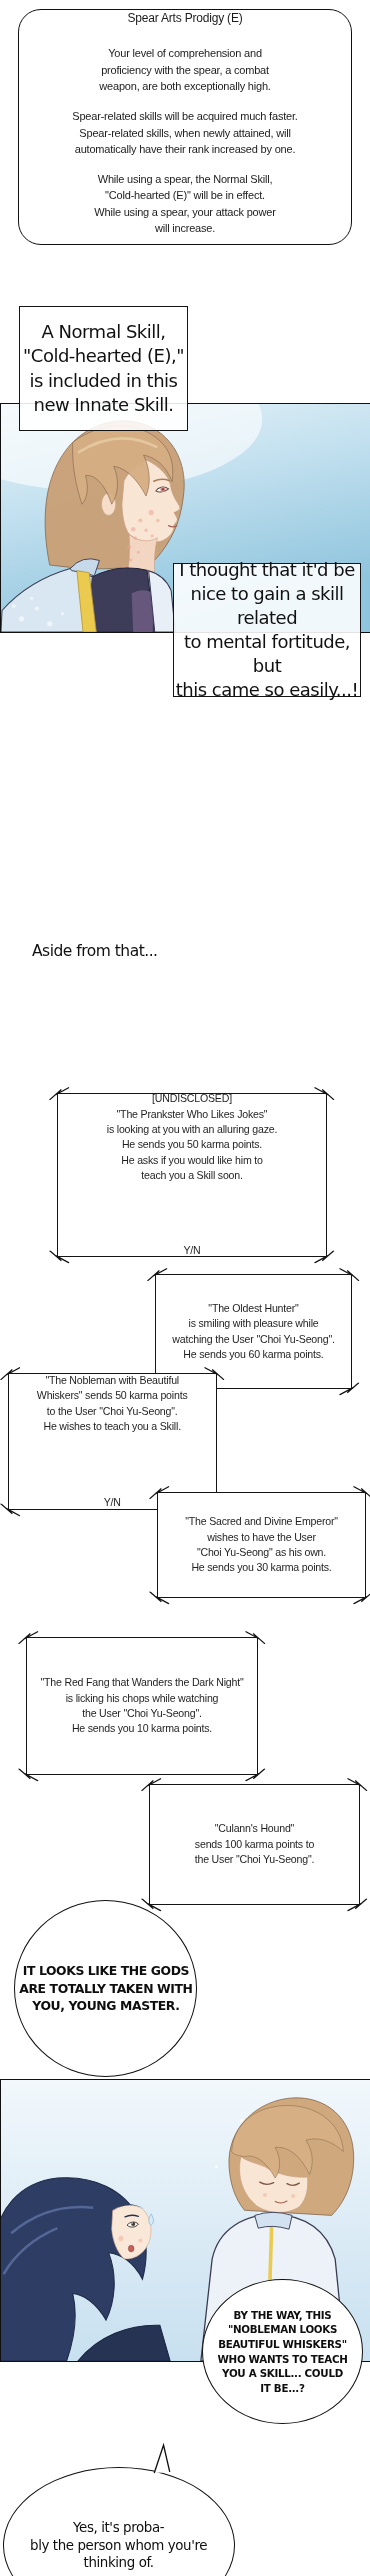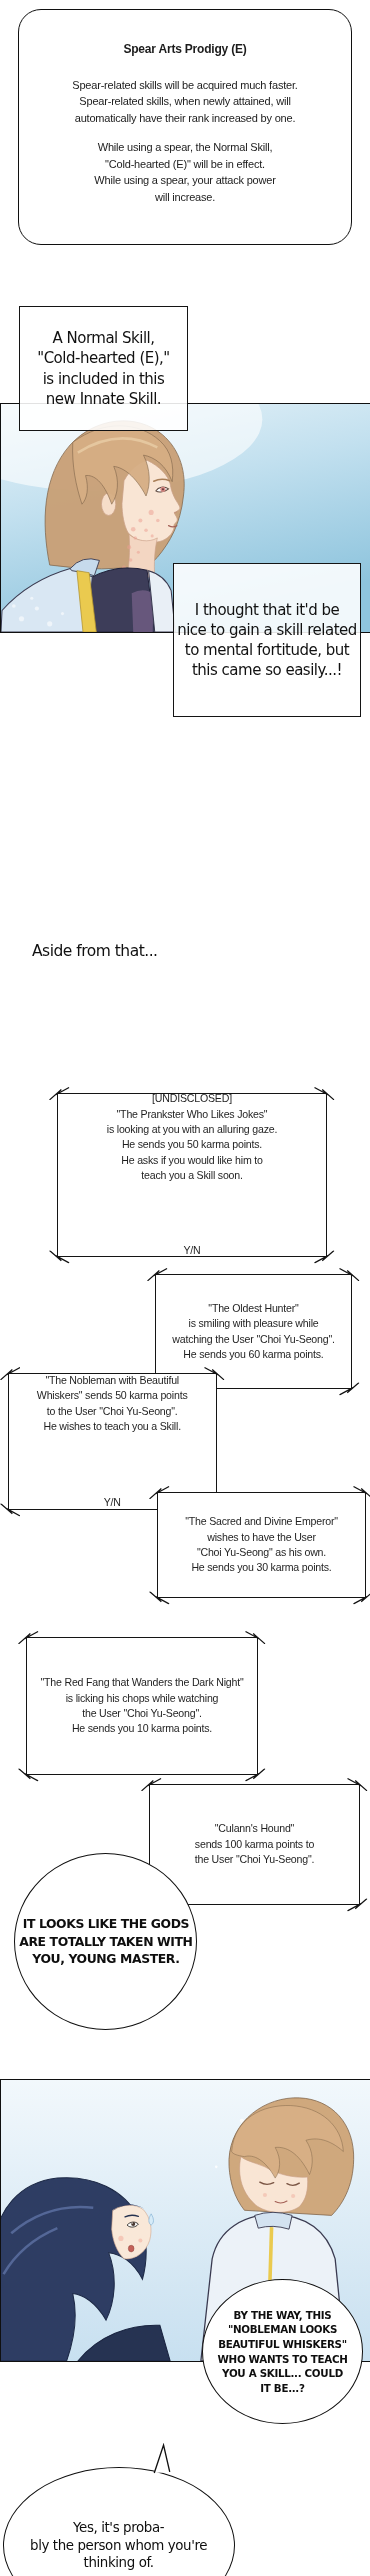--- a/index.html
+++ b/index.html
@@ -6,30 +6,30 @@
   #page{position:relative;width:371px;height:2674px;background:#ffffff;overflow:hidden;
         font-family:"Liberation Sans",sans-serif;}
   *{box-sizing:border-box;}
   .pre{white-space:pre-line;}
 
   
   #skill-panel{position:absolute;left:18px;top:9.3px;width:334px;height:236px;
     border:1.3px solid #101010;border-radius:23px;background:#fff;
     display:flex;flex-direction:column;align-items:center;justify-content:center;
     text-align:center;color:#1c1c1c;padding:5.2px 12.4px;}
-  #skill-panel .title{font-weight:bold;font-size:12px;letter-spacing:-0.2px;margin-bottom:13.4px;text-align:center;}
+  #skill-panel .title{font-weight:normal;font-size:12px;letter-spacing:-0.2px;margin-bottom:13.4px;text-align:center;}
   #skill-panel .para{font-size:11px;line-height:1.5;letter-spacing:-0.2px;margin:6.7px 0;}
 
   
   .thoughtbox{position:absolute;border:1.5px solid #141414;background:rgba(255,255,255,0.88);
     display:flex;align-items:center;justify-content:center;text-align:center;
-    font-family:"DejaVu Sans",sans-serif;font-size:15px;line-height:1.34;
+    font-family:"DejaVu Sans",sans-serif;font-size:18px;line-height:1.34;
     letter-spacing:-0.5px;color:#111;}
   #box-normal-skill{left:19px;top:306px;width:169px;height:125px;}
-  #box-thought-easily{left:173px;top:563px;width:188px;height:154px;}
+  #box-thought-easily{left:173px;top:563px;width:188px;height:134px;}
   #box-thought-insight{left:94px;top:647px;width:192px;height:148px;}
 
   
   #aside-text{position:absolute;left:32px;top:942px;width:206px;text-align:left;
     font-family:"DejaVu Sans",sans-serif;font-size:15.5px;letter-spacing:-0.5px;color:#101010;}
 
   
   .panel{position:absolute;left:0;width:371px;border:1.3px solid #101010;overflow:hidden;}
   #panel-1{top:403px;height:230px;}
   #panel-2{top:2079px;height:283px;}
@@ -49,35 +49,38 @@
   .notch{position:absolute;width:20.6px;height:13.4px;pointer-events:none;}
   .n-tl{top:-7.2px;left:-8.8px;}
   .n-tr{top:-7.2px;right:-8.8px;transform:scaleX(-1);}
   .n-bl{bottom:-7.2px;left:-8.8px;transform:scaleY(-1);}
   .n-br{bottom:-7.2px;right:-8.8px;transform:scale(-1,-1);}
 
   
   .bubble{position:absolute;background:#ffffff;border-radius:50%;
     display:flex;align-items:center;justify-content:center;text-align:center;
     font-family:"DejaVu Sans",sans-serif;color:#0e0e0e;}
-  #bubble-gods{left:14.4px;top:1853px;width:183px;height:177px;border:1.8px solid #101010;
+  #bubble-gods{left:14.4px;top:1900px;width:183px;height:177px;border:1.8px solid #101010;
     font-weight:bold;font-size:12.4px;line-height:1.4;letter-spacing:-0.4px;}
   #bubble-whiskers{left:202px;top:2279px;width:161px;height:145px;border:1.5px solid #101010;
     font-weight:bold;font-size:10.3px;line-height:1.42;letter-spacing:-0.3px;}
   #bubble-yes{left:2.6px;top:2467px;width:232px;height:157px;border:1.5px solid #101010;
     font-size:13.4px;line-height:1.3;letter-spacing:-0.4px;}
   #bubble-yes-tail{position:absolute;left:150px;top:2443px;width:24px;height:32px;}
 </style>
 </head>
 <body>
 
 <div id="page">
 
   <div id="skill-panel">
     <div class="title">Spear Arts Prodigy (E)</div>
+    <div class="para pre">Your level of comprehension and
+proficiency with the spear, a combat
+weapon, are both exceptionally high.</div>
     <div class="para pre">Spear-related skills will be acquired much faster.
 Spear-related skills, when newly attained, will
 automatically have their rank increased by one.</div>
     <div class="para pre">While using a spear, the Normal Skill,
 "Cold-hearted (E)" will be in effect.
 While using a spear, your attack power
 will increase.</div>
   </div>
 
   <div class="panel" id="panel-1">

